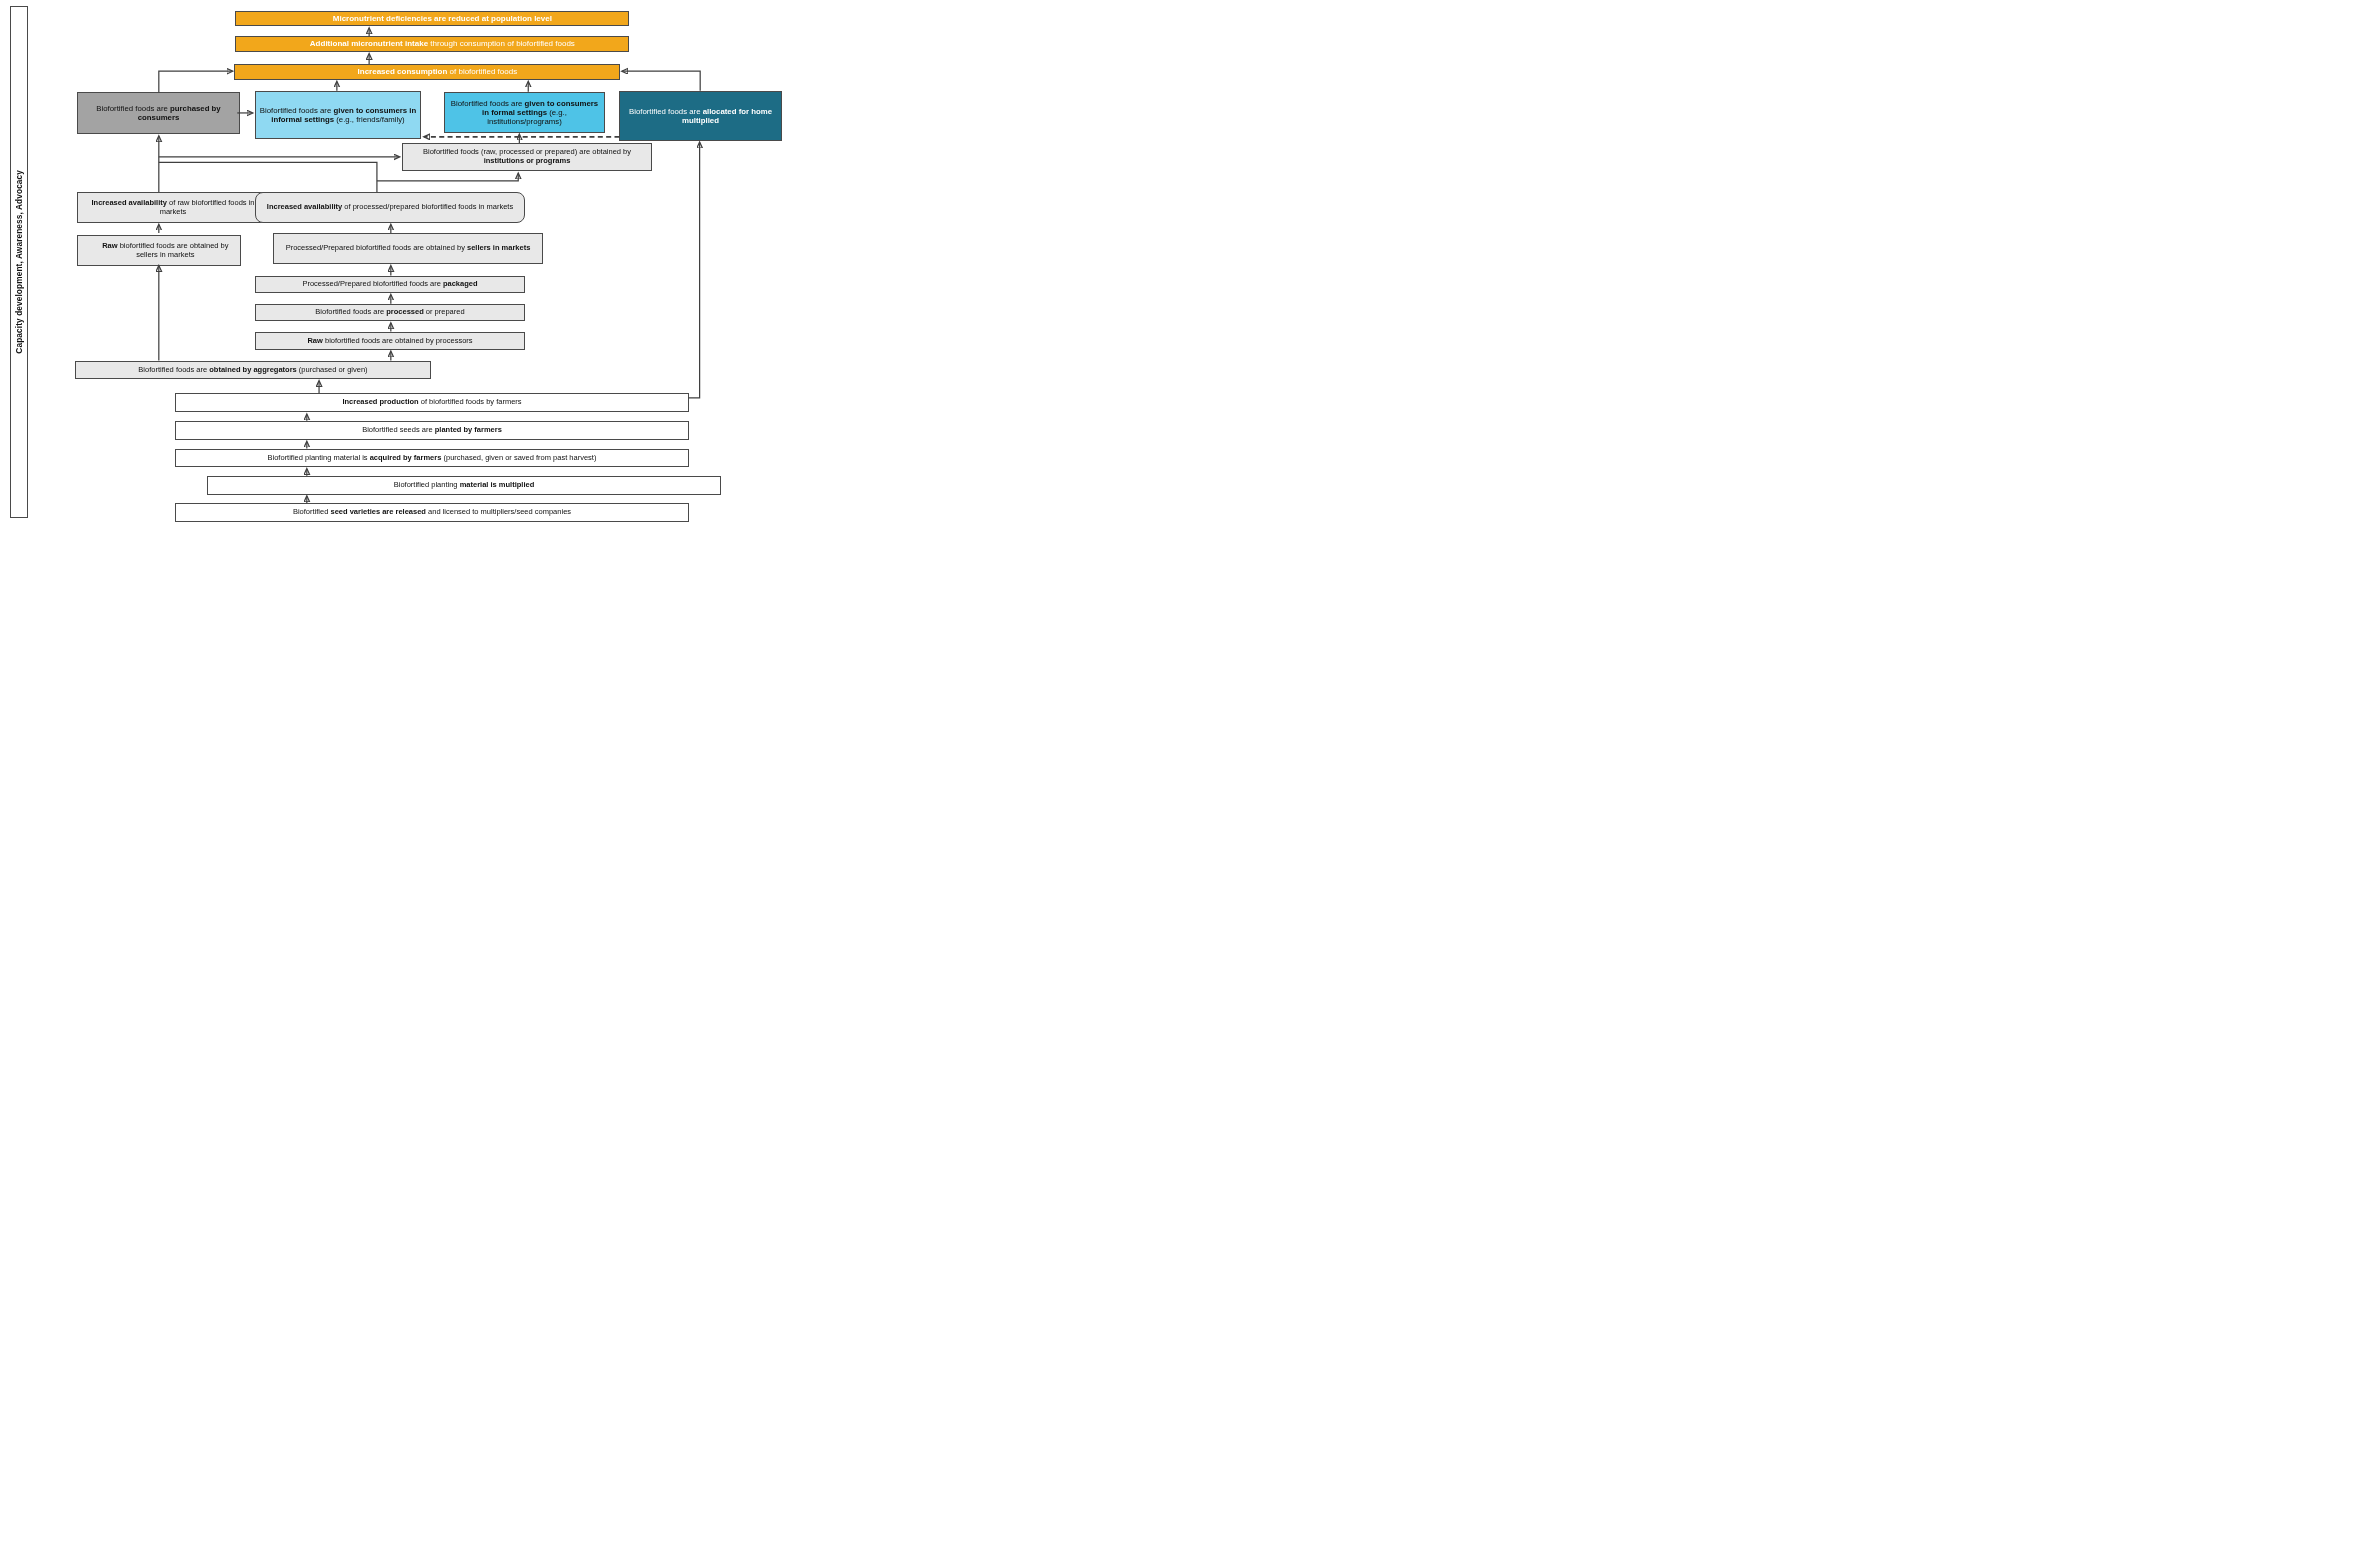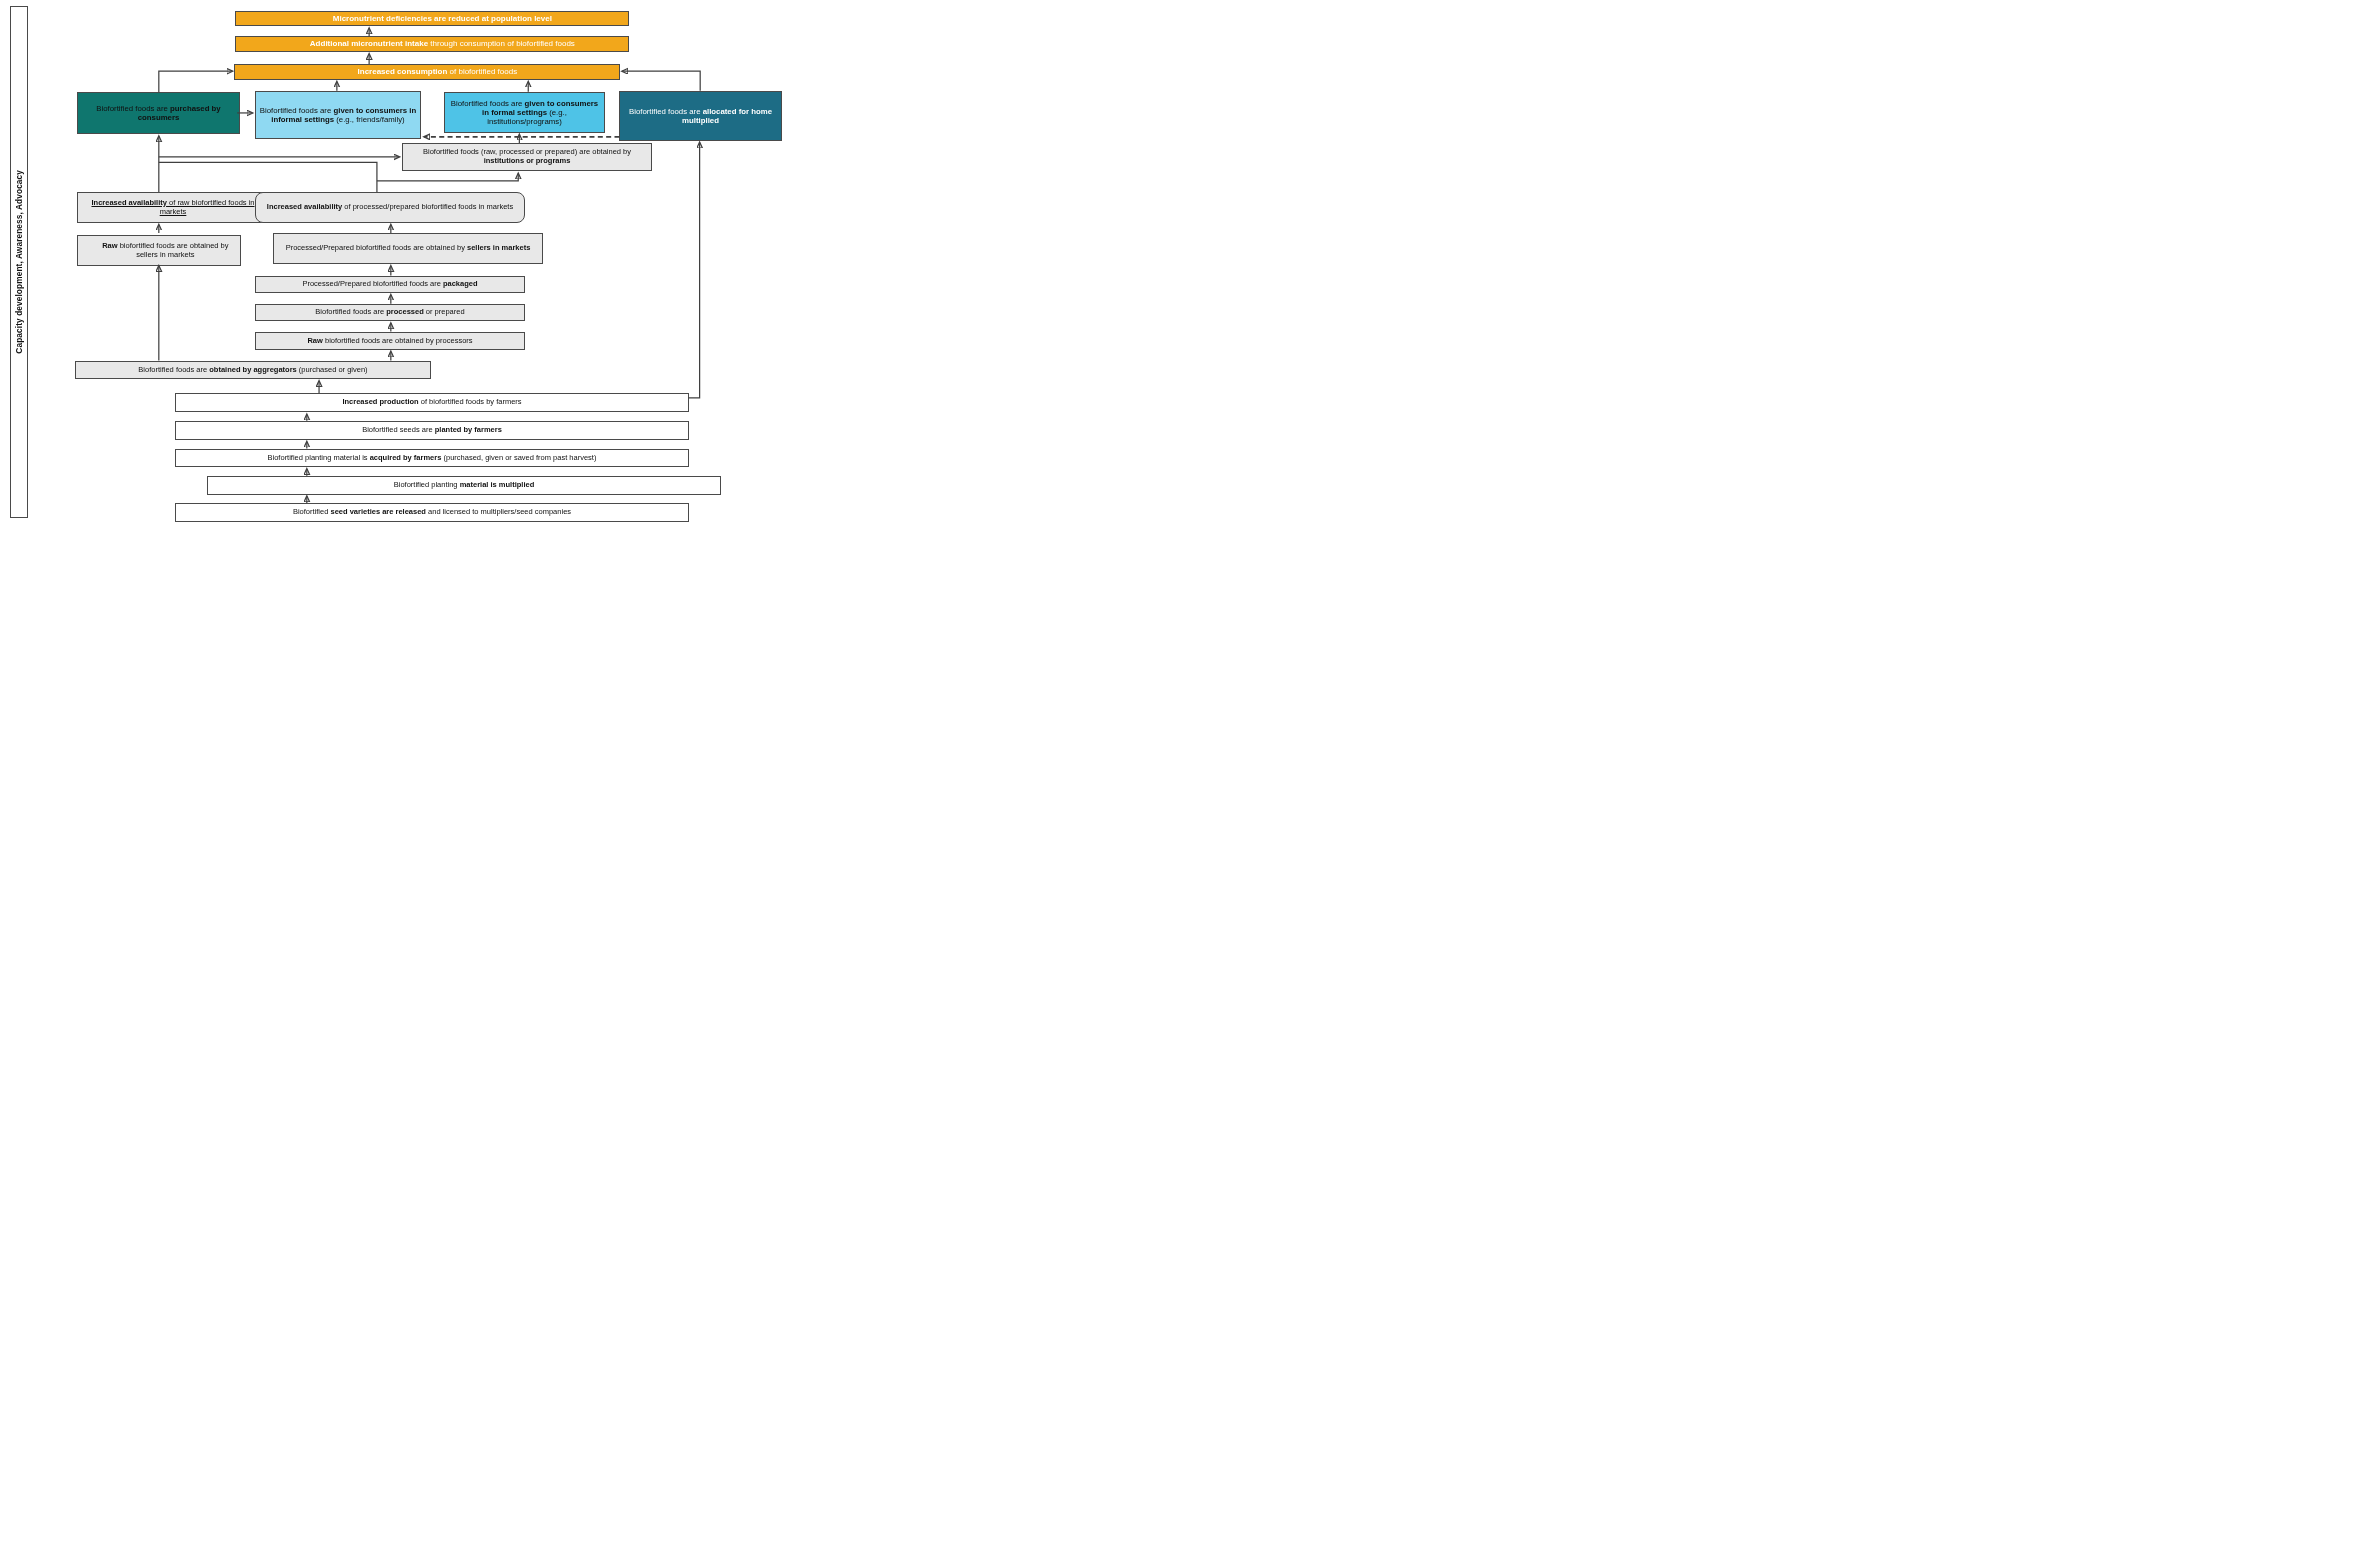--- a/index.html
+++ b/index.html
@@ -17,21 +17,21 @@
     display:flex;align-items:center;justify-content:center;
     text-align:center;
     line-height:1.18;
     box-sizing:border-box;
     padding:0.6px 3.3px;
     font-size:7.5px;
     background:#ffffff;
   }
   .box b{font-weight:bold;}
   .orange{background:#F2A71B;color:#ffffff;font-size:8px;border-color:#4a4a4a;padding-left:24px;}
-  .paleblue{background:#0f766e;}
+  .paleblue{background:#a3a3a3;}
   .skyblue{background:#8FD9F2;}
   .cyan{background:#4EC3E7;}
   .teal{background:#1D6C85;color:#ffffff;font-size:7.8px;}
   .gray{background:#E8E8E8;}
   .white{background:#ffffff;}
   .r2{font-size:7.8px;}
   #sidebar{
     position:absolute;left:10px;top:5.6px;width:18px;height:512px;
     border:1.1px solid #4a4a4a;box-sizing:border-box;
     display:flex;align-items:center;justify-content:center;
@@ -78,21 +78,21 @@
       <span><span>Biofortified foods are </span><b>given to consumers in formal settings</b><span> (e.g., institutions/programs)</span></span>
     </div>
   <div class="box teal" style="left:619px;top:91px;width:163px;height:50px;">
       <span><span>Biofortified foods are </span><b>allocated for home multiplied</b></span>
     </div>
 
   <div class="box gray" style="left:402px;top:143px;width:250px;height:28px;">
       <span><span>Biofortified foods (raw, processed or prepared) are obtained by </span><b>institutions or programs</b></span>
     </div>
 
-  <div class="box gray" style="left:77px;top:192px;width:192px;height:31px;text-decoration:underline;">
+  <div class="box gray" style="left:77px;top:192px;width:192px;height:31px;">
       <span><b>Increased availability</b><span> of raw biofortified foods in markets</span></span>
     </div>
   <div class="box gray" style="left:255px;top:192px;width:270px;height:31px;border-radius:8px;">
       <span><b>Increased availability</b><span> of processed/prepared biofortified foods in markets</span></span>
     </div>
   <div class="box gray" style="left:77px;top:235px;width:164px;height:31px;padding-left:16px;">
       <span><b>Raw</b><span> biofortified foods are obtained by sellers in markets</span></span>
     </div>
   <div class="box gray" style="left:273px;top:233px;width:270px;height:31px;">
       <span><span>Processed/Prepared biofortified foods are obtained by </span><b>sellers in markets</b></span>

